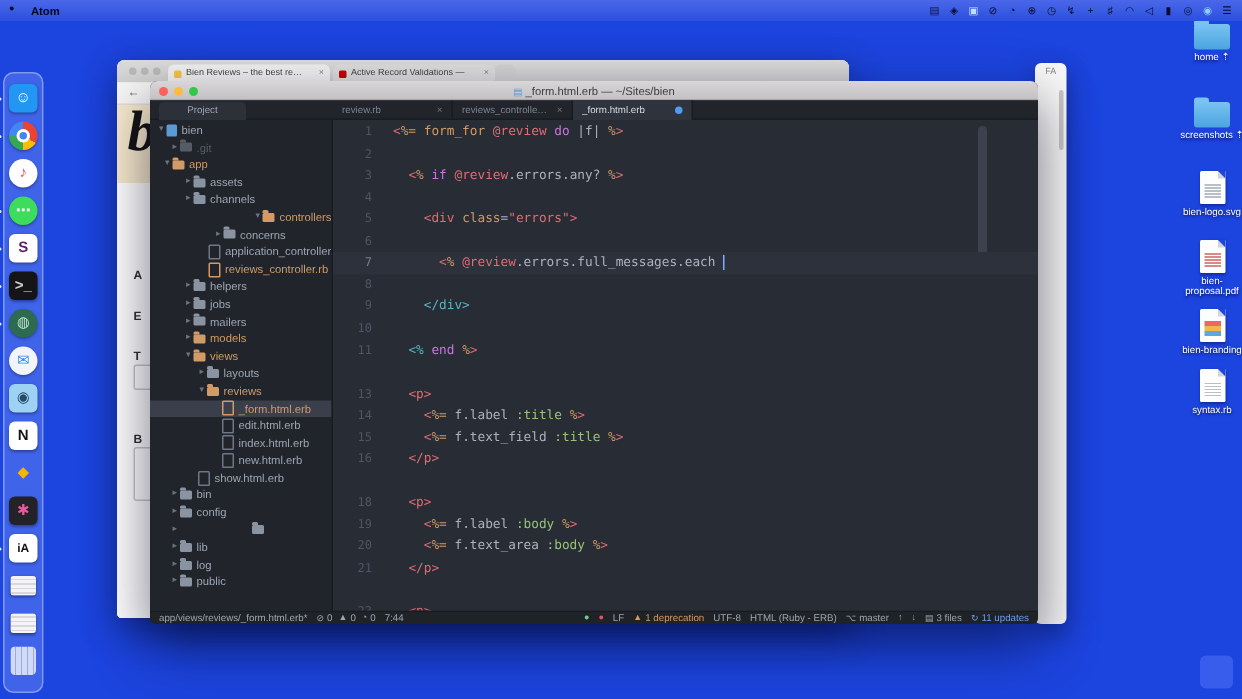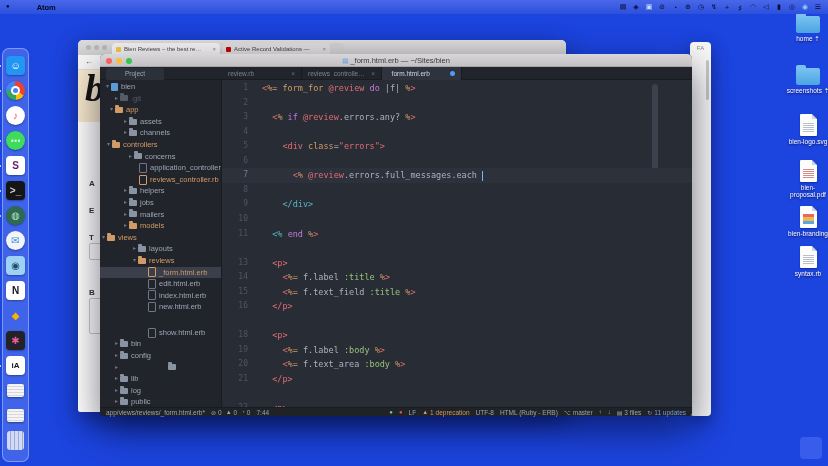--- a/index.html
+++ b/index.html
@@ -4,21 +4,21 @@
 <style>
   html,body{margin:0;padding:0;}
   body{width:828px;height:466px;overflow:hidden;position:relative;
        font-family:"Liberation Sans","DejaVu Sans",sans-serif;
        background:#1c44de;}
   
   #menubar{position:absolute;left:0;top:0;width:828px;height:14px;
     background:linear-gradient(#4a67e9,#2b50dd);color:#05071f;
     font-size:7.5px;display:flex;justify-content:space-between;align-items:center;
     padding:0 6px;box-sizing:border-box;z-index:10;}
-  .mb-left{display:flex;align-items:flex-start;gap:27px;}
+  .mb-left{display:flex;align-items:flex-start;gap:11px;}
   .mb-app{font-weight:bold;}
   .mb-item{cursor:default;}
   #mb-status{display:flex;align-items:center;gap:5px;font-size:7px;color:#0a0c2c;}
   #mb-status span{width:8px;text-align:center;}
   
   #dock{position:absolute;left:2px;top:48px;width:27px;height:414px;
     background:rgba(130,160,255,0.35);border:1px solid rgba(255,255,255,0.35);
     border-radius:7px;z-index:6;display:flex;flex-direction:column;align-items:center;
     padding-top:4px;box-sizing:border-box;}
   .dock-item{position:relative;width:21px;height:25px;display:flex;align-items:center;justify-content:center;}
@@ -321,26 +321,26 @@
       <div class="trow normal" style="padding-left: 22px;">
         <span class="chev">▸</span>
         <span class="fold"></span>
         <span>assets</span>
       </div>
       <div class="trow normal" style="padding-left: 22px;">
         <span class="chev">▸</span>
         <span class="fold"></span>
         <span>channels</span>
       </div>
-      <div class="trow orange" style="padding-left: 5px;">
+      <div class="trow orange" style="padding-left: 16px; justify-content: flex-end;">
         <span class="chev">▾</span>
         <span class="fold"></span>
         <span>controllers</span>
       </div>
-      <div class="trow normal" style="padding-left: 27px;">
+      <div class="trow normal" style="padding-left: 42px;">
         <span class="chev">▸</span>
         <span class="fold"></span>
         <span>concerns</span>
       </div>
       <div class="trow normal" style="padding-left: 31px;">
         <span class="chev"></span>
         <span class="ficon"></span>
         <span>application_controller.rb</span>
       </div>
       <div class="trow orange" style="padding-left: 31px;">
@@ -361,21 +361,21 @@
       <div class="trow normal" style="padding-left: 22px;">
         <span class="chev">▸</span>
         <span class="fold"></span>
         <span>mailers</span>
       </div>
       <div class="trow orange" style="padding-left: 22px;">
         <span class="chev">▸</span>
         <span class="fold"></span>
         <span>models</span>
       </div>
-      <div class="trow orange" style="">
+      <div class="trow orange" style="padding-left: 22px;">
         <span class="chev">▾</span>
         <span class="fold"></span>
         <span>views</span>
       </div>
       <div class="trow normal" style="padding-left: 31px;">
         <span class="chev">▸</span>
         <span class="fold"></span>
         <span>layouts</span>
       </div>
       <div class="trow orange" style="padding-left: 31px;">
@@ -396,21 +396,21 @@
       <div class="trow normal" style="padding-left: 40px;">
         <span class="chev"></span>
         <span class="ficon"></span>
         <span>index.html.erb</span>
       </div>
       <div class="trow normal" style="padding-left: 40px;">
         <span class="chev"></span>
         <span class="ficon"></span>
         <span>new.html.erb</span>
       </div>
-      <div class="trow normal" style="padding-left: 40px; margin-top: 14px;">
+      <div class="trow normal" style="padding-left: 24px;">
         <span class="chev"></span>
         <span class="ficon"></span>
         <span>show.html.erb</span>
       </div>
       <div class="trow normal" style="padding-left: 13px;">
         <span class="chev">▸</span>
         <span class="fold"></span>
         <span>bin</span>
       </div>
       <div class="trow normal" style="padding-left: 13px;">

